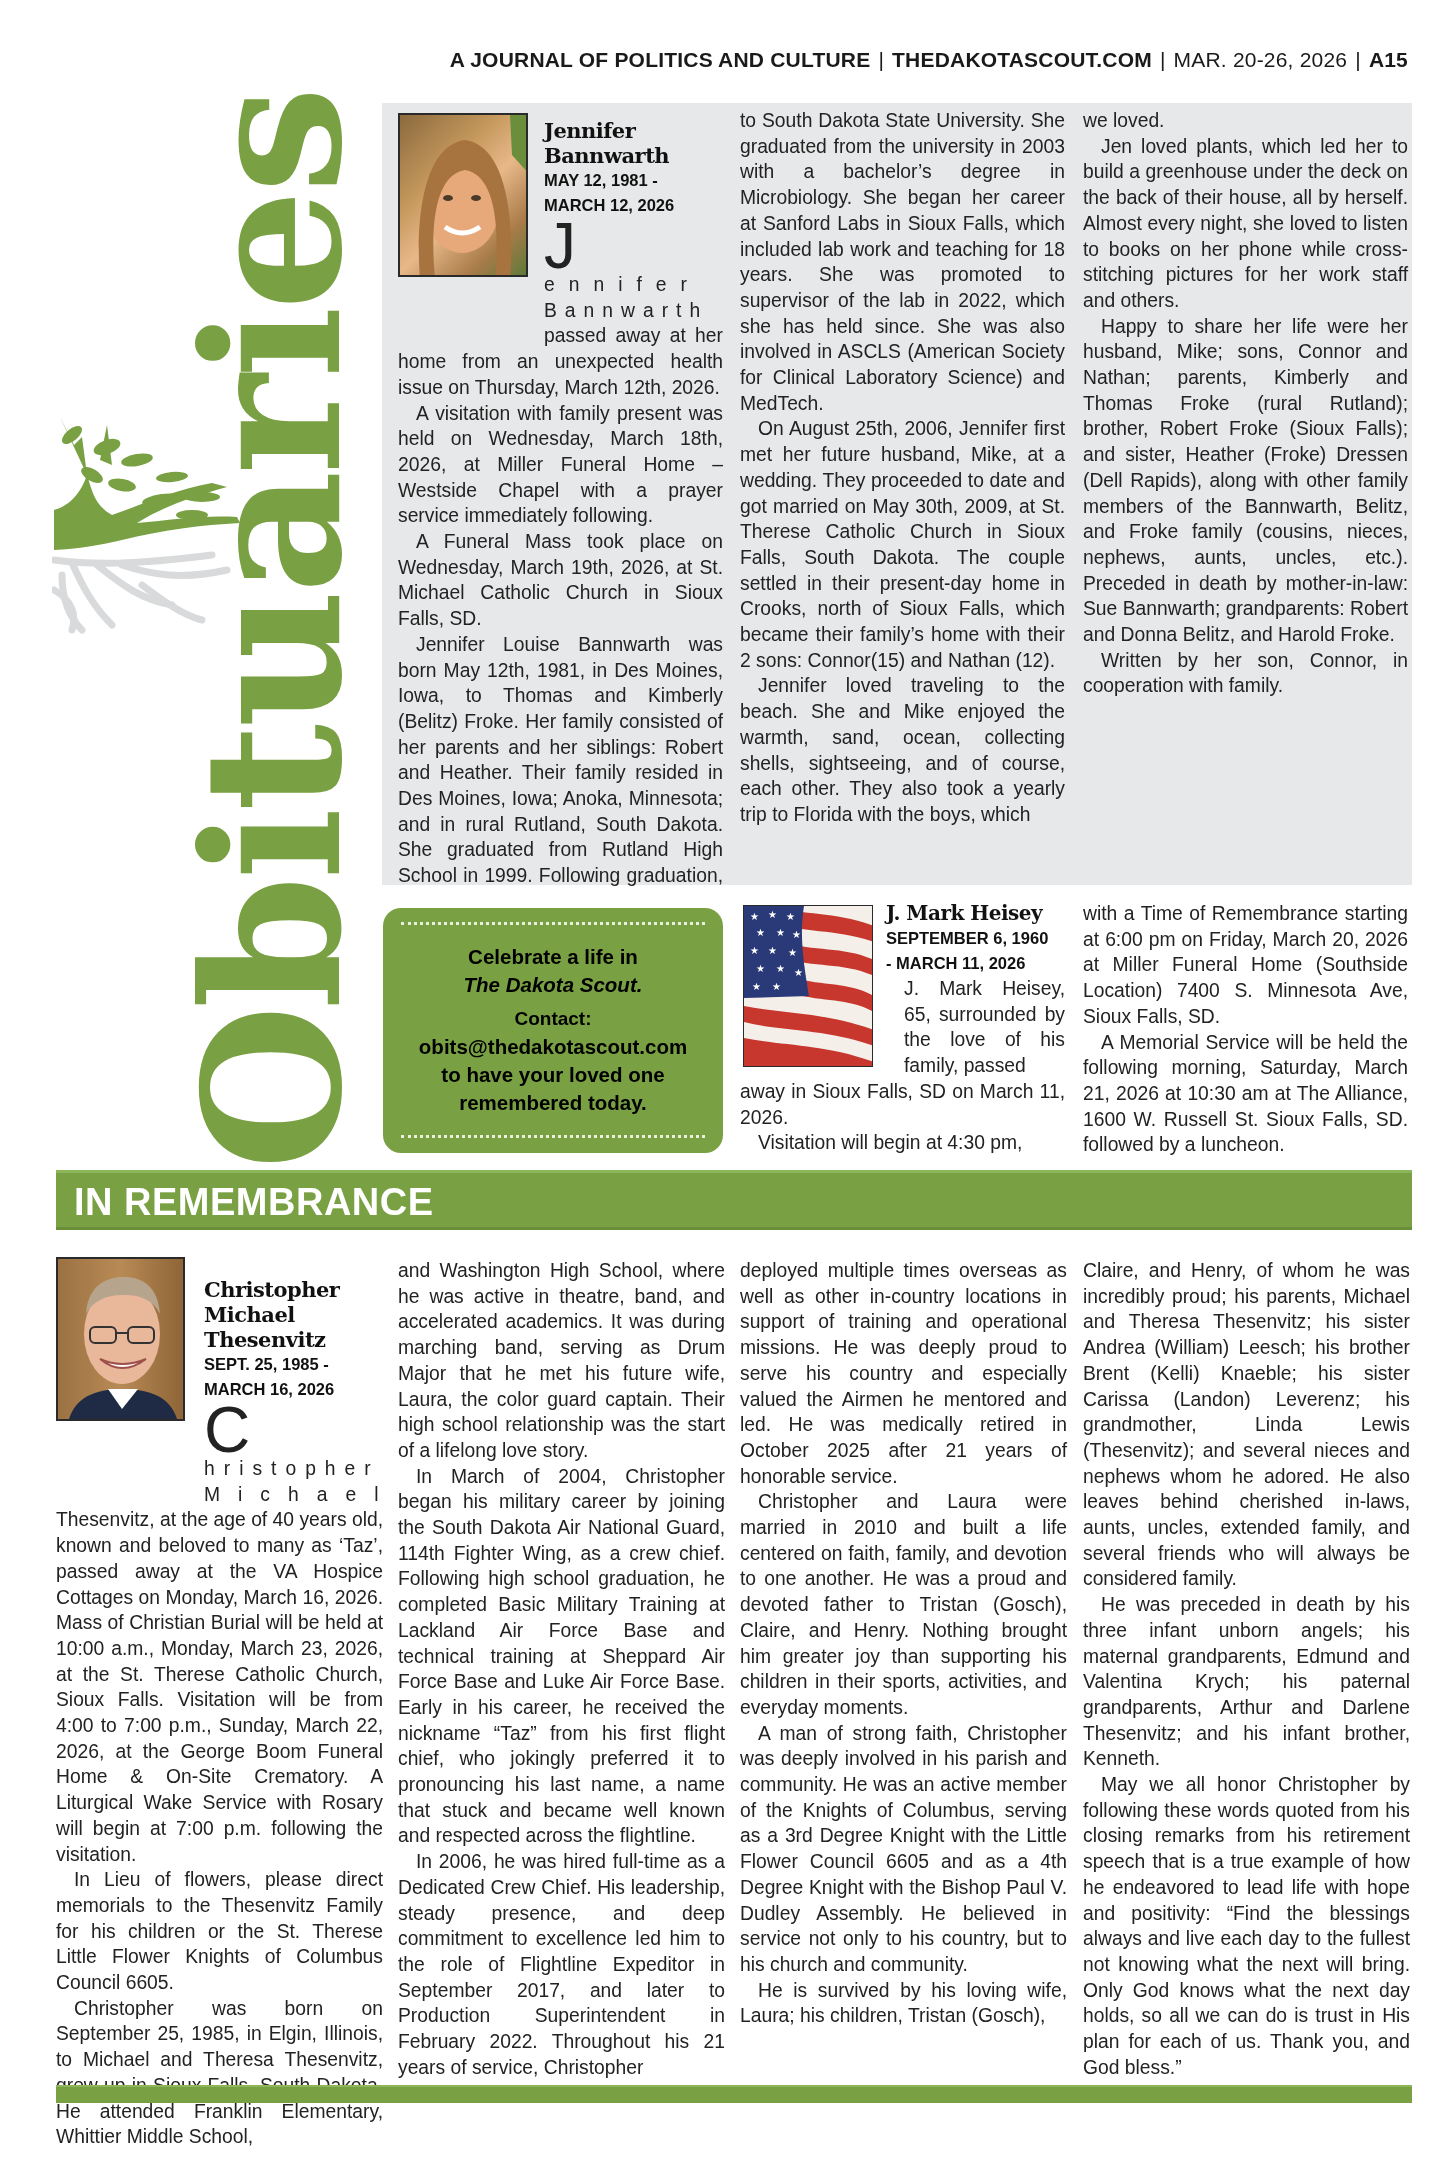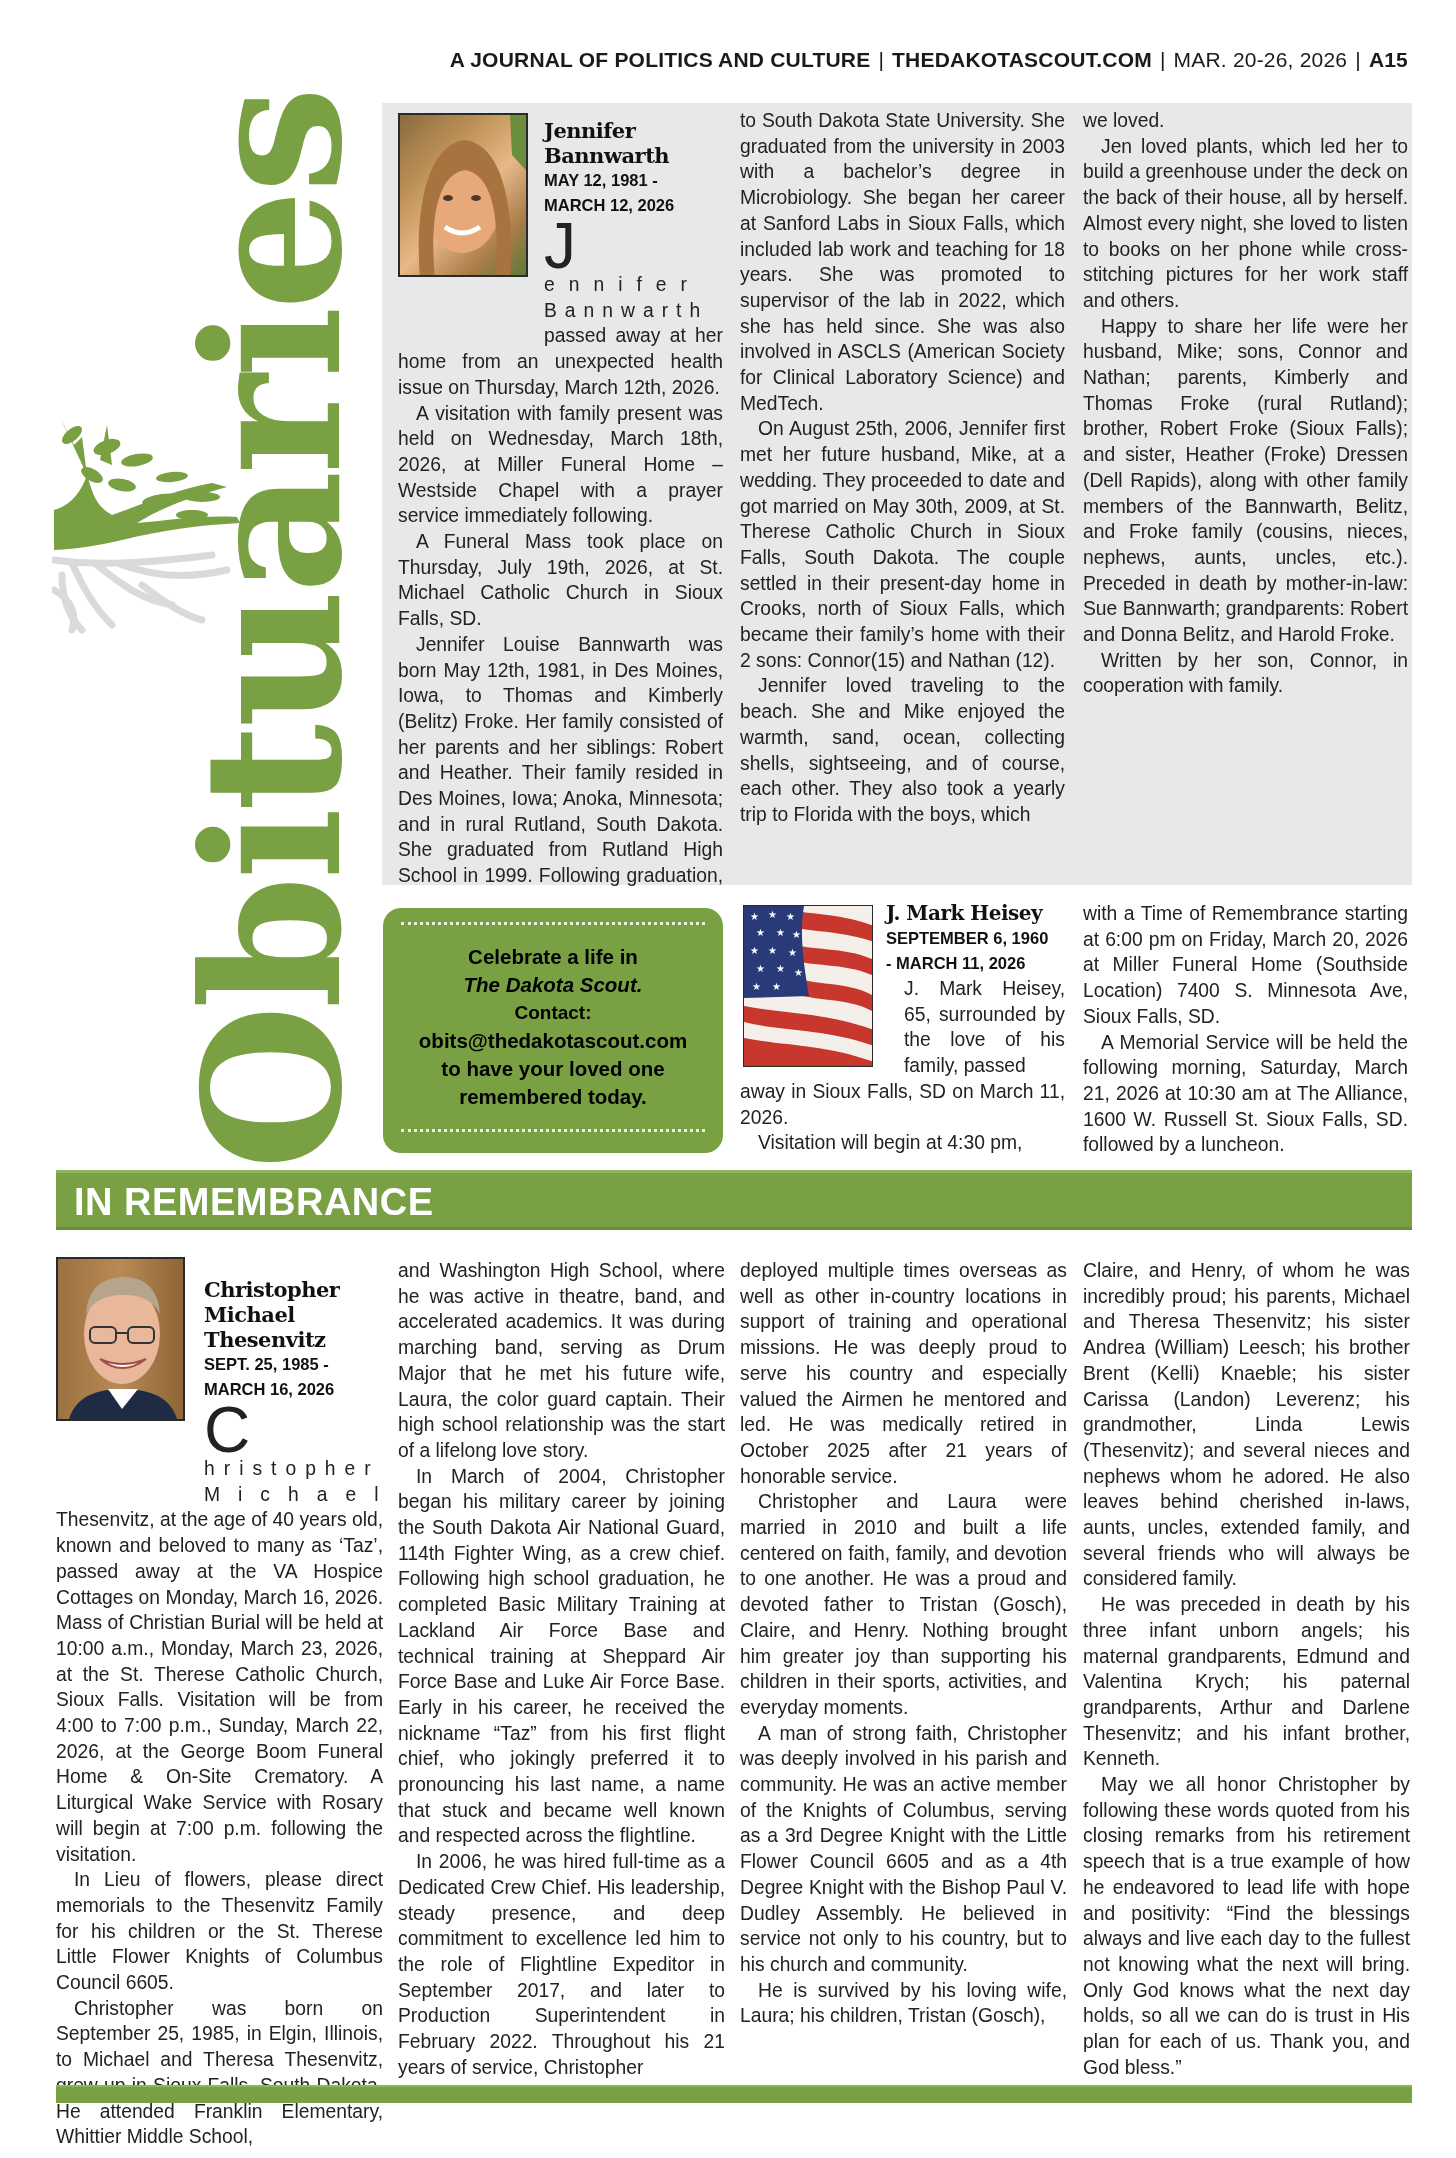--- a/index.html
+++ b/index.html
@@ -56,21 +56,21 @@
 
   
   .promo {
     position: absolute; left: 383px; top: 908px; width: 340px; height: 245px;
     background: #79a143; border-radius: 18px; color: #000000; text-align: center;
     padding: 14px 14px;
   }
   .promo .dots { border-top: 3px dotted #e9f0dc; margin: 0 4px; height: 0; }
   .promo .l1 { font-weight: 700; font-size: 20.5px; line-height: 28px; margin-top: 18px; }
   .promo .l2 { font-weight: 700; font-style: italic; font-size: 20.5px; line-height: 28px; }
-  .promo .l3 { font-weight: 700; font-size: 19px; line-height: 28px; }
+  .promo .l3 { font-weight: 700; font-size: 19px; line-height: 28px; margin-top: 6px; }
   .promo .l4 { font-weight: 700; font-size: 20.5px; line-height: 28px; }
   .promo .dots.bottom { margin-top: 18px; }
 
   
   .banner {
     position: absolute; left: 56px; top: 1170px; width: 1356px; height: 60px;
     background: #79a143; border-top: 3px solid #8db55a; border-bottom: 3px solid #688f37;
   }
   .banner span {
     position: absolute; left: 18px; top: 6px; color: #fff; font-weight: 700;
@@ -138,21 +138,21 @@
     <div class="dates">MAY 12, 1981 -</div>
     <div class="dates">MARCH 12, 2026</div>
     <div style="overflow:hidden;">
       <span class="dropcap">J</span>
       <div class="spaced">ennifer</div>
       <div class="spaced" style="letter-spacing:8px;">Bannwarth</div>
     </div>
   </div>
   <p class="first" style="text-indent:146px;">passed away at her home from an unexpected health issue on Thursday, March 12th, 2026.</p>
   <p>A visitation with family present was held on Wednesday, March 18th, 2026, at Miller Funeral Home – Westside Chapel with a prayer service immediately following.</p>
-  <p>A Funeral Mass took place on Thursday, July 19th, 2026, at St. Michael Catholic Church in Sioux Falls, SD.</p>
+  <p>A Funeral Mass took place on Wednesday, March 19th, 2026, at St. Michael Catholic Church in Sioux Falls, SD.</p>
   <p style="height:261px;overflow:hidden;">Jennifer Louise Bannwarth was born May 12th, 1981, in Des Moines, Iowa, to Thomas and Kimberly (Belitz) Froke. Her family consisted of her parents and her siblings: Robert and Heather. Their family resided in Des Moines, Iowa; Anoka, Minnesota; and in rural Rutland, South Dakota. She graduated from Rutland High School in 1999. Following graduation, she went on to South Dakota State University. She graduated from the university in 2003 with a bachelor’s degree in Microbiology. She began her career at Sanford Labs in Sioux Falls, which included lab work and teaching for 18 years. She was promoted to supervisor of the lab in 2022, which she has held since. She was also involved in ASCLS (American Society for Clinical Laboratory Science) and MedTech.</p>
 </div>
 
 <div class="col" style="left:740px;top:108px;width:325px;">
   <p class="first">to South Dakota State University. She graduated from the university in 2003 with a bachelor’s degree in Microbiology. She began her career at Sanford Labs in Sioux Falls, which included lab work and teaching for 18 years. She was promoted to supervisor of the lab in 2022, which she has held since. She was also involved in ASCLS (American Society for Clinical Laboratory Science) and MedTech.</p>
   <p>On August 25th, 2006, Jennifer first met her future husband, Mike, at a wedding. They proceeded to date and got married on May 30th, 2009, at St. Therese Catholic Church in Sioux Falls, South Dakota. The couple settled in their present-day home in Crooks, north of Sioux Falls, which became their family’s home with their 2 sons: Connor(15) and Nathan (12).</p>
   <p>Jennifer loved traveling to the beach. She and Mike enjoyed the warmth, sand, ocean, collecting shells, sightseeing, and of course, each other. They also took a yearly trip to Florida with the boys, which</p>
 </div>
 
 <div class="col" style="left:1083px;top:108px;width:325px;">

